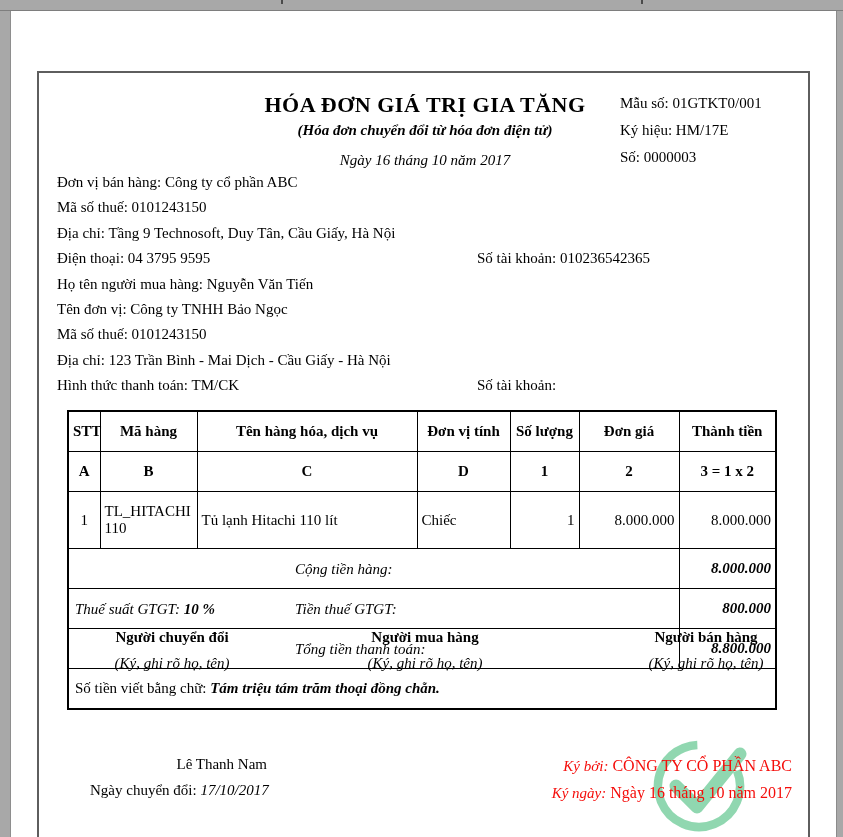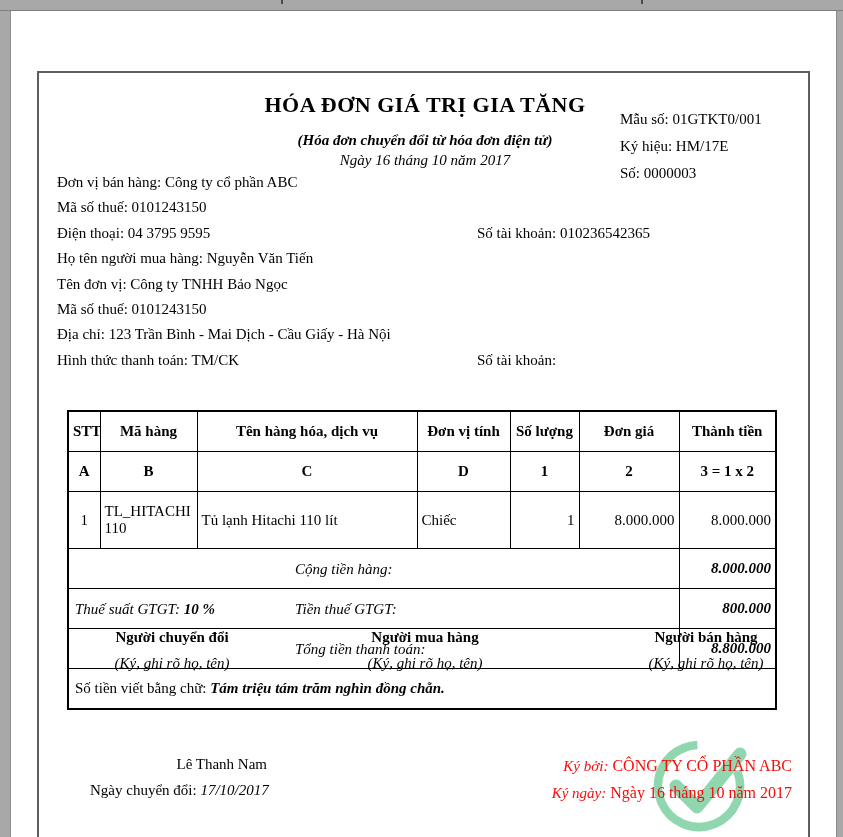--- a/index.html
+++ b/index.html
@@ -13,23 +13,23 @@
   
   .chrome-top{position:absolute;left:0;top:0;width:843px;height:10px;background:#a8a8a8;border-bottom:1px solid #7e7e7e;}
   .chrome-left{position:absolute;left:0;top:11px;width:10px;bottom:0;background:#a8a8a8;border-right:1px solid #8e8e8e;}
   .chrome-right{position:absolute;left:836px;top:11px;width:7px;bottom:0;background:#a8a8a8;border-left:1px solid #8b8b8b;}
   .tick{position:absolute;top:0;width:2px;height:4px;background:#4a4a4a;}
   
   .doc-border{position:absolute;left:37px;top:71px;width:773px;height:780px;border:2px solid #5e5e5e;border-bottom:0;box-sizing:border-box;}
   
   .center-col{position:absolute;left:57px;width:736px;text-align:center;}
   .doc-title{top:92px;font-size:22px;font-weight:bold;letter-spacing:.5px;}
-  .doc-subtitle{top:132px;font-size:15px;font-weight:bold;font-style:italic;}
+  .doc-subtitle{top:122px;font-size:15px;font-weight:bold;font-style:italic;}
   .doc-dateline{top:152px;font-size:15px;font-style:italic;}
-  .meta-block{position:absolute;left:620px;top:111px;font-size:15px;}
+  .meta-block{position:absolute;left:620px;top:95px;font-size:15px;}
   .meta-line{height:27px;white-space:nowrap;}
   
   .info-block{position:absolute;left:57px;top:174px;width:740px;font-size:15px;}
   .info-line{position:relative;height:25.4px;white-space:nowrap;}
   .info-right{position:absolute;left:420px;top:0;}
   
   .inv-table{position:absolute;left:67px;top:410px;border-collapse:collapse;table-layout:fixed;width:708px;font-size:15px;}
   .inv-table td,.inv-table th{border:1px solid #000;padding:11px 4px;font-weight:normal;box-sizing:border-box;}
   .inv-table{border:2px solid #000;}
   .inv-table tr.h1 th{height:26px;font-weight:bold;text-align:center;}
@@ -83,20 +83,21 @@
 
   <div class="meta-block">
     <div class="meta-line">Mẫu số: 01GTKT0/001</div>
     <div class="meta-line">Ký hiệu: HM/17E</div>
     <div class="meta-line">Số: 0000003</div>
   </div>
 
   <div class="info-block">
     <div class="info-line">Đơn vị bán hàng: Công ty cổ phần ABC</div>
     <div class="info-line">Mã số thuế: 0101243150</div>
+    <div class="info-line">Địa chỉ: Tầng 9 Technosoft, Duy Tân, Cầu Giấy, Hà Nội</div>
     <div class="info-line">
       <span>Điện thoại: 04 3795 9595</span>
       <span class="info-right">Số tài khoản: 010236542365</span>
     </div>
     <div class="info-line">Họ tên người mua hàng: Nguyễn Văn Tiến</div>
     <div class="info-line">Tên đơn vị: Công ty TNHH Bảo Ngọc</div>
     <div class="info-line">Mã số thuế: 0101243150</div>
     <div class="info-line">Địa chỉ: 123 Trần Bình - Mai Dịch - Cầu Giấy - Hà Nội</div>
     <div class="info-line">
       <span>Hình thức thanh toán: TM/CK</span>
@@ -157,21 +158,21 @@
     </tr>
     <tr class="total-row">
       <td colspan="6" class="merged-cell">
         <span class="total-label">Tổng tiền thanh toán:</span>
       </td>
       <td class="amount bold">8.800.000</td>
     </tr>
     <tr class="words-row">
       <td colspan="7">
         <span>Số tiền viết bằng chữ:</span>
-        <span class="words-value">Tám triệu tám trăm nghìn đồng chẵn.</span>
+        <span class="words-value">Tám triệu tám trăm thoại đồng chẵn.</span>
       </td>
     </tr>
   </tbody>
     </table>
 
   <div class="sig sig-a">
     <div class="sig-title">Người chuyển đổi</div>
     <div class="sig-note">(Ký, ghi rõ họ, tên)</div>
   </div>
   <div class="sig sig-b">

